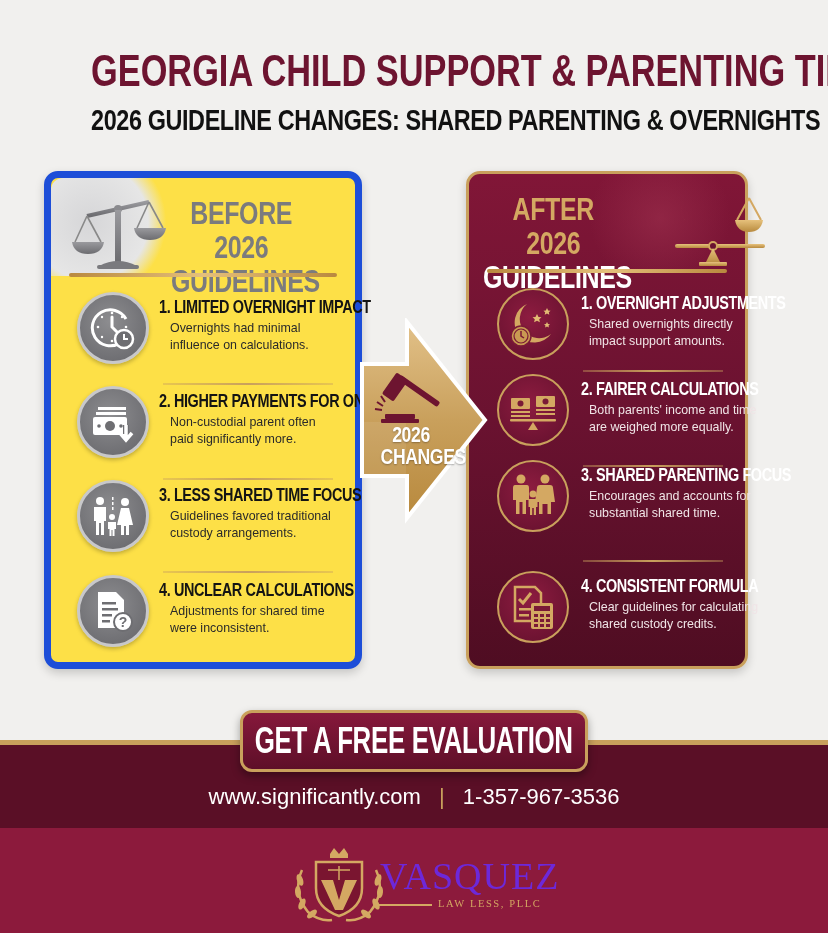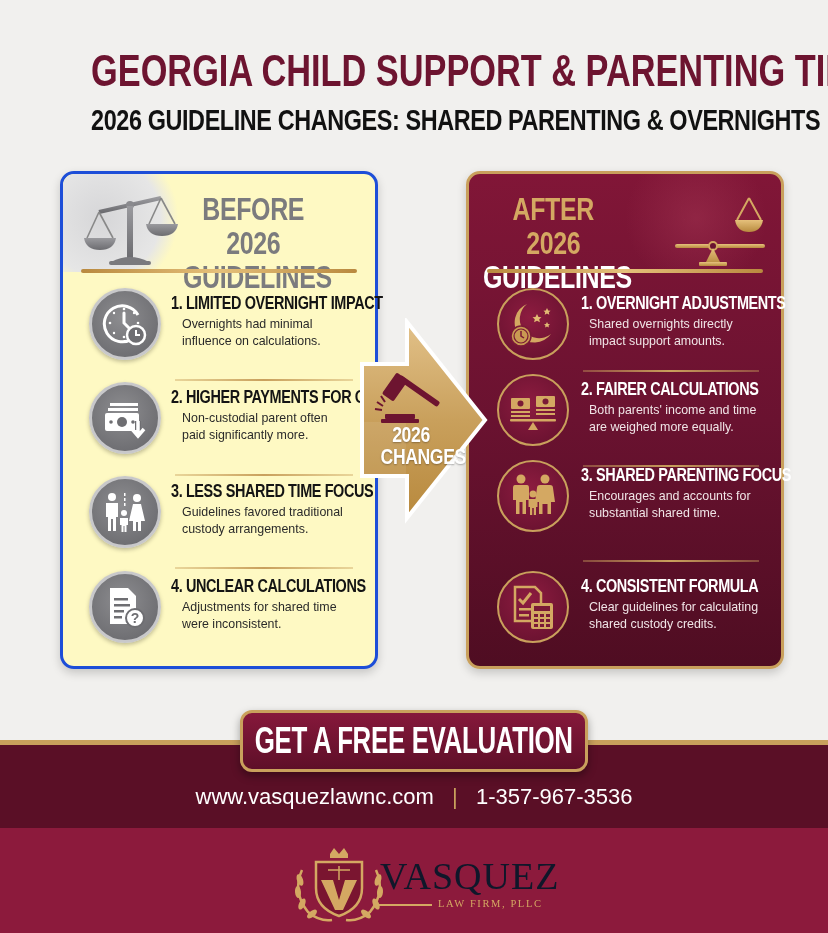--- a/index.html
+++ b/index.html
@@ -26,26 +26,26 @@
     color: #111; font-size: 30px; font-weight: 700;
     transform: scaleX(0.78); transform-origin: center; white-space: nowrap;
   }
 
   
   .card {
     position: absolute; top: 171px; height: 498px; border-radius: 14px;
     box-shadow: 0 4px 10px rgba(0,0,0,0.18);
   }
   .card-before {
-    left: 60px; width: 318px;
-    background: #fef9c3;
-    border: 3px solid #1d4ed8;
+    left: 44px; width: 318px;
+    background: #fde047;
+    border: 7px solid #1d4ed8;
   }
   .card-after {
-    left: 466px; width: 318px;
+    left: 466px; width: 282px;
     background: linear-gradient(180deg, #811637 0%, #6a1230 50%, #4f0d22 100%);
     border: 3px solid #c9a05c;
   }
   .card-head { position: absolute; left: 0; top: 0; width: 100%; height: 98px; }
   .head-glow-before {
     position: absolute; left: 0; top: 0; width: 130px; height: 98px;
     background: radial-gradient(circle at 30% 45%, #d6d6d8 0%, #e6e6e6 55%, rgba(243,242,240,0) 72%);
     border-top-left-radius: 12px;
   }
   .head-glow-after {
@@ -135,21 +135,21 @@
     color: #fff; font-size: 22px; white-space: nowrap;
   }
   .contact .pipe { color: #c9a05c; margin: 0 12px; }
   .contact a { color: #fff; text-decoration: none; }
 
   
   .logo { position: absolute; left: 288px; top: 840px; width: 260px; height: 80px; }
   .logo-name {
     position: absolute; left: 118px; top: 854px;
     font-family: "Liberation Serif", "DejaVu Serif", serif;
-    color: #0f172a; font-size: 38px; letter-spacing: 1px;
+    color: #6d28d9; font-size: 38px; letter-spacing: 1px;
   }
   .logo-sub {
     position: absolute; left: 176px; top: 896px;
     font-family: "Liberation Serif", "DejaVu Serif", serif;
     color: #d4a862; font-size: 10.5px; letter-spacing: 1.6px;
   }
   .logo-line { position: absolute; left: 378px; top: 902px; width: 54px; height: 1.5px; background: #d4a862; }
 </style>
 </head>
 <body>
@@ -426,21 +426,21 @@
 </div>
 
 <div class="band-dark"></div>
 <div class="band-crimson"></div>
 
 <div class="cta">
   <span class="condensed">GET A FREE EVALUATION</span>
 </div>
 
 <div class="contact">
-  <a>www.vasquezlawnc.com</a>
+  <a>www.significantly.com</a>
   <span class="pipe">|</span>
   <a>1-357-967-3536</a>
 </div>
 
 <svg class="logo" viewBox="0 0 260 80" style="left:288px; top:842px; width:260px; height:84px;">
   <g fill="none" stroke="#d4a862" stroke-width="2.5">
     <path d="M14 26 Q4 48 20 68 Q32 78 44 76"></path>
     <path d="M88 26 Q98 48 82 68 Q70 78 58 76"></path>
   </g>
   <g fill="#d4a862">
@@ -454,13 +454,13 @@
     <ellipse cx="78" cy="70" rx="3" ry="6" transform="rotate(-50 78 70)"></ellipse>
     <path d="M42 10 L46 4 L51 10 L56 4 L60 10 L60 14 H42 Z"></path>
   </g>
   <path d="M28 18 H74 V44 Q74 64 51 72 Q28 64 28 44 Z" fill="#7a1530" stroke="#d4a862" stroke-width="2.5"></path>
   <path d="M33 36 L45 36 L51 56 L57 36 L69 36 L55 66 L47 66 Z" fill="#d4a862"></path>
   <line x1="40" y1="26" x2="62" y2="26" stroke="#d4a862" stroke-width="1.5"></line>
   <line x1="51" y1="22" x2="51" y2="36" stroke="#d4a862" stroke-width="1.5"></line>
 </svg>
 <div class="logo-name" style="left:380px; top:854px;">VASQUEZ</div>
 <div class="logo-line" style="left:378px; top:904px;"></div>
-<div class="logo-sub" style="left:438px; top:898px;">LAW FIRM, PLLC</div>
+<div class="logo-sub" style="left:438px; top:898px;">LAW LESS, PLLC</div>
 
 </body></html>

